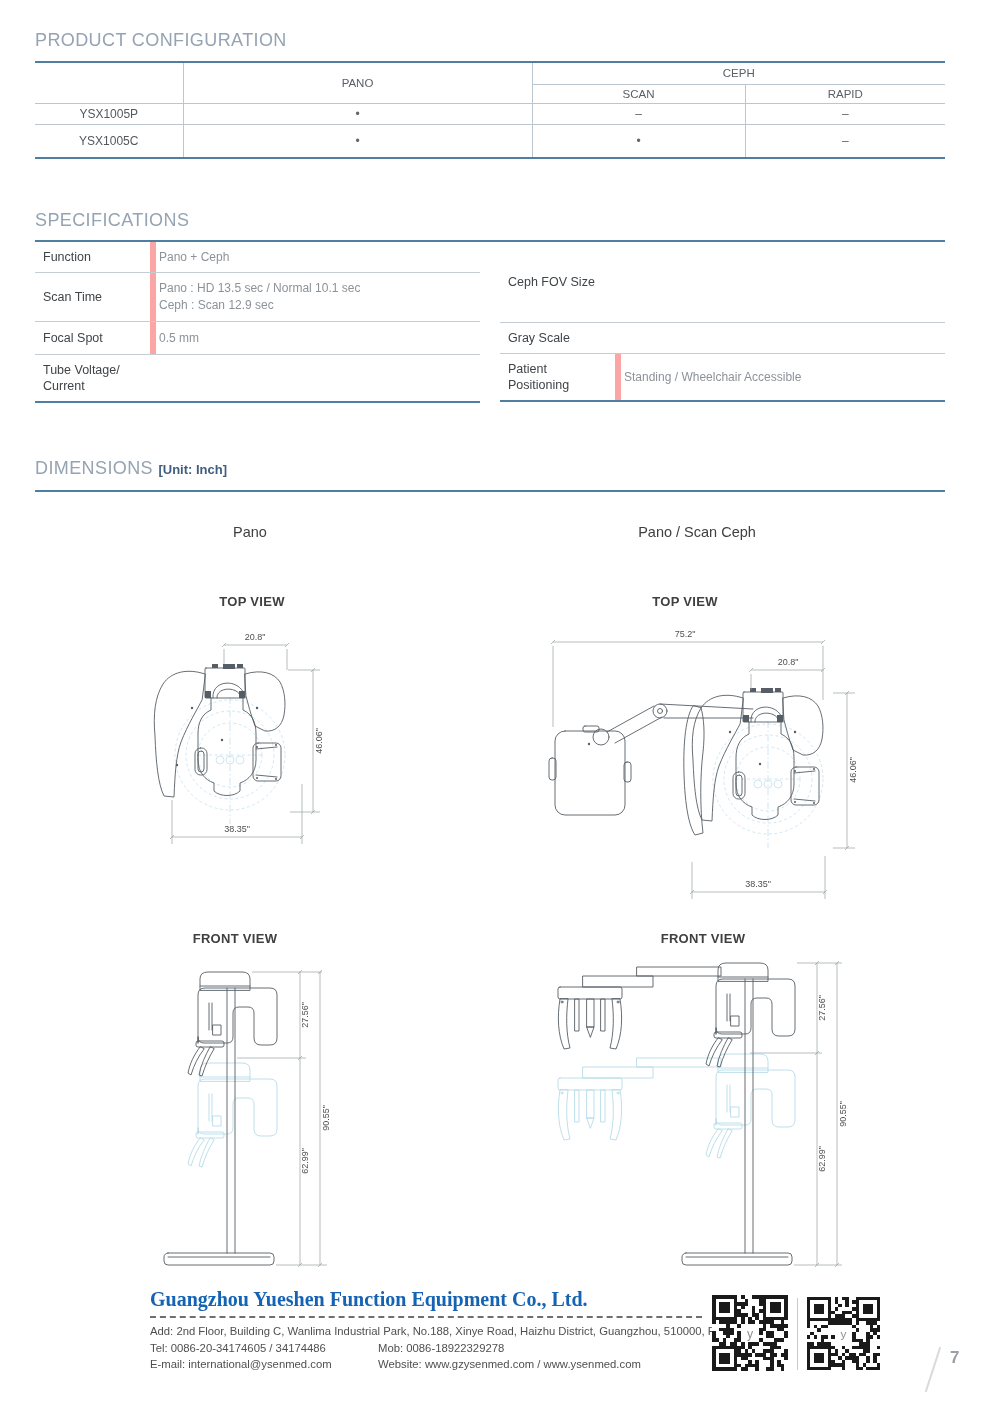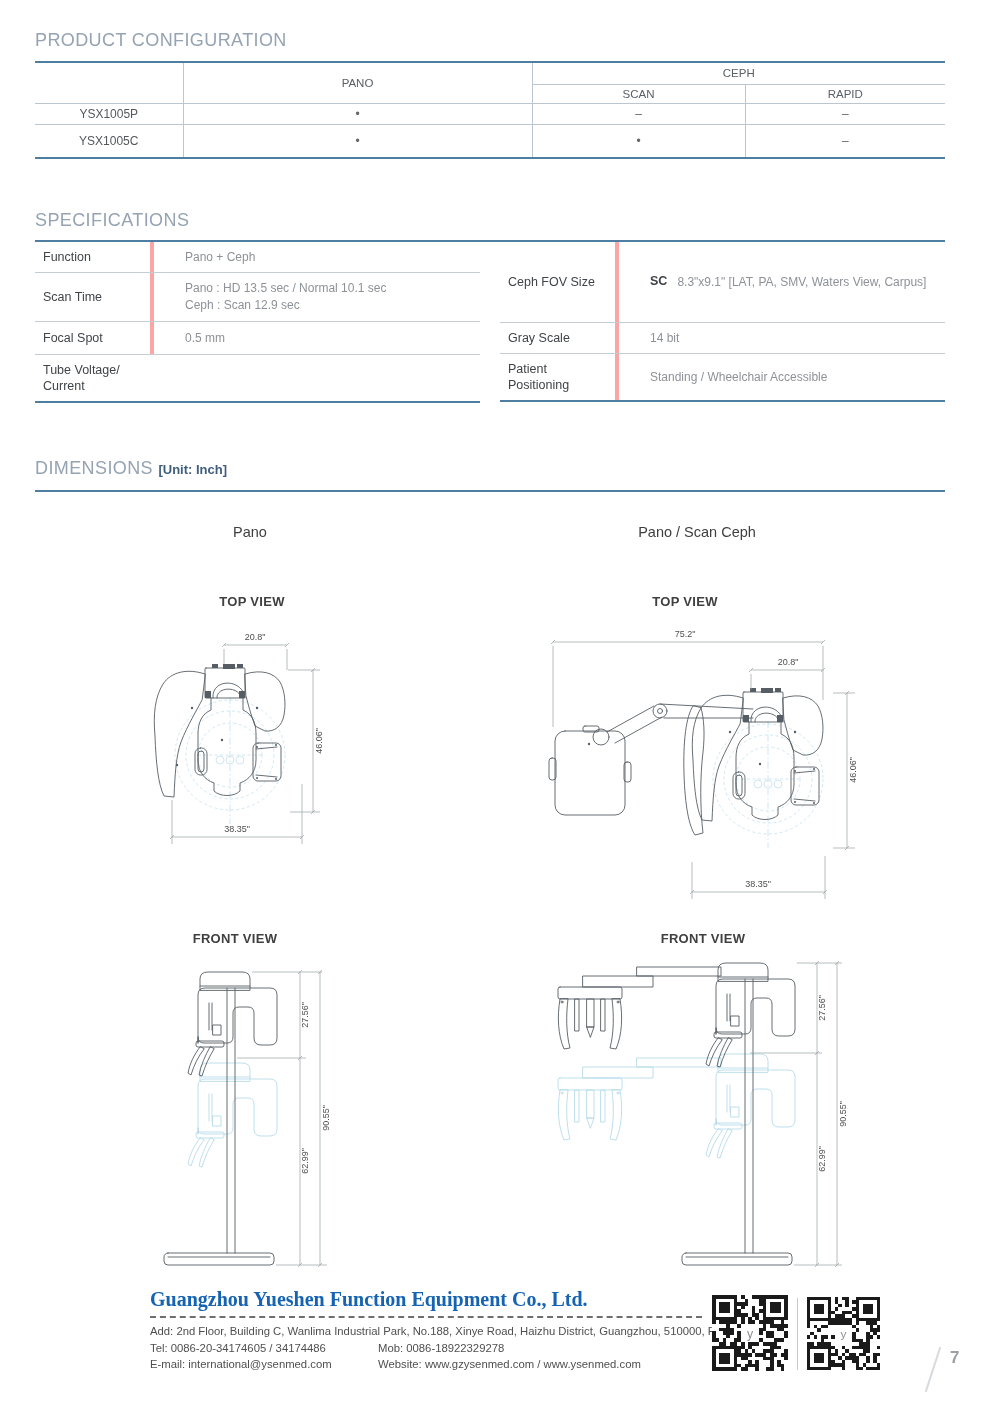--- a/index.html
+++ b/index.html
@@ -16,22 +16,22 @@
   .cfg tr td:last-child{border-right:none;}
   .cfg .top td{border-top:none;}
   .cfg .model{font-size:12px;color:#54585d;}
   .cfg .mark{font-size:12px;color:#666;}
   
   .spec{position:absolute;border-bottom:2px solid #4e7ea0;}
   .spec-row{display:flex;align-items:stretch;border-top:1px solid #c4cdd4;}
   .spec-row:first-child{border-top:none;}
   .spec-label{width:115px;display:flex;align-items:center;padding-left:8px;
               font-size:12.5px;color:#3f4449;white-space:pre-line;line-height:1.3;box-sizing:border-box;}
-  .spec-value{flex:1;border-left:4px solid #fca5a5;display:flex;align-items:center;
-              padding-left:31px;font-size:12px;color:#8d9298;white-space:pre-line;line-height:1.4;}
+  .spec-value{flex:1;border-left:6px solid #fca5a5;display:flex;align-items:center;
+              padding-left:3px;font-size:12px;color:#8d9298;white-space:pre-line;line-height:1.4;}
   .spec-prefix{font-weight:bold;color:#3f4449;margin-right:10px;font-size:12.5px;}
   
   .dia-name{font-size:14.5px;color:#3f3f3f;text-align:center;}
   .view-label{font-size:13px;font-weight:bold;letter-spacing:.3px;color:#404040;text-align:center;}
   svg .m{fill:none;stroke:#565d64;stroke-width:.9;stroke-linejoin:round;stroke-linecap:round;}
   svg .mf{fill:#565d64;stroke:none;}
   svg .ghost{fill:none;stroke:#b7dbe9;stroke-width:.9;stroke-linejoin:round;stroke-linecap:round;}
   svg .blue{fill:none;stroke:#bcdcec;stroke-width:.7;}
   svg .dash{stroke-dasharray:3 2.5;}
   svg .cline{stroke-dasharray:7 2.5 1.5 2.5;}
@@ -103,25 +103,23 @@
   </div>
   <div class="spec-row" style="min-height:46px;">
     <div class="spec-label">Tube Voltage/
 Current</div>
   </div>
 </div>
 
 <div class="spec" style="left:500px;top:242px;width:445px;">
   <div class="spec-row" style="min-height:80px;">
     <div class="spec-label">Ceph FOV Size</div>
-    <div class="spec-value"><span class="spec-prefix">SC</span><span>8.3"x9.1" [LAT, PA, SMV, Waters View, Carpus]</span></div>
   </div>
   <div class="spec-row" style="min-height:30px;">
     <div class="spec-label">Gray Scale</div>
-    <div class="spec-value">14 bit</div>
   </div>
   <div class="spec-row" style="min-height:46px;">
     <div class="spec-label">Patient
 Positioning</div>
     <div class="spec-value">Standing / Wheelchair Accessible</div>
   </div>
 </div>
 
 <div class="abs sec-title" style="left:35px;top:458px;">
   <span>DIMENSIONS</span>

